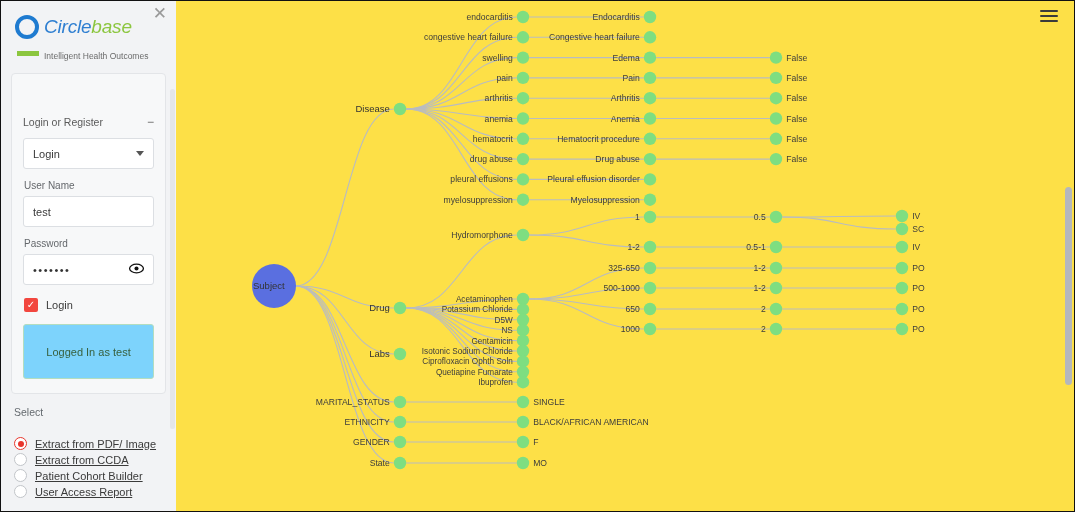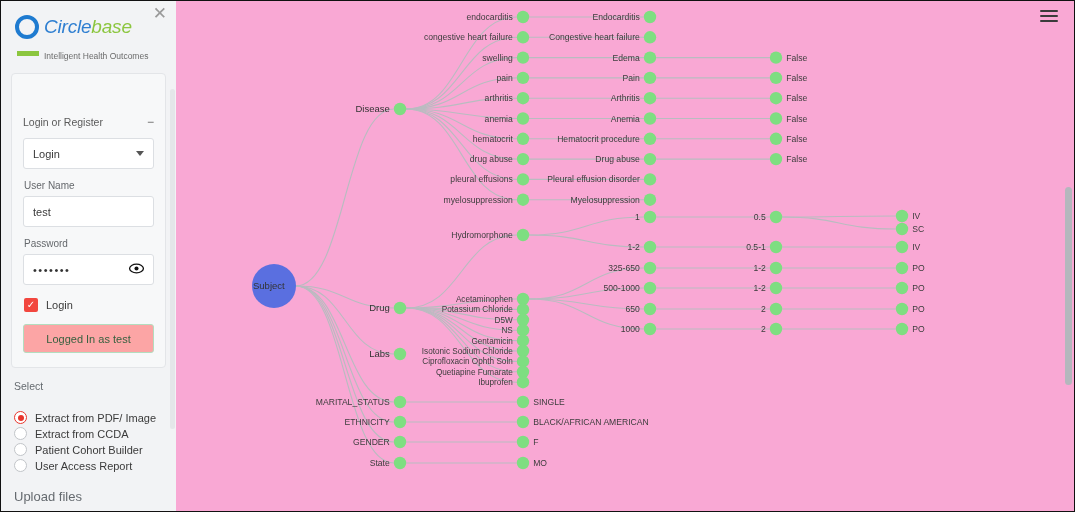--- a/index.html
+++ b/index.html
@@ -70,50 +70,50 @@
   .checkrow { display:flex; align-items:center; margin:13px 0 0 1px; }
   .cbox {
     width:14px;height:14px;border-radius:2px;background:#f2473f;
     display:flex;align-items:center;justify-content:center;
     color:#fff;font-size:10px;line-height:1;margin-right:8px;
   }
   .checkrow-label { font-size:11px; color:#3c3c3c; }
 
   #logged-banner {
     margin-top:12px;
-    background:#fca5a5;
+    background:#7dd3fc;
     border:1px solid #b3ddbf;
     border-radius:3px;
-    height:29px;
+    height:55px;
     display:flex;align-items:center;justify-content:center;
     font-size:11px;color:#37603f;
   }
 
   #select-block { padding:12px 0 0 13px; }
   .select-title { font-size:10.5px; color:#656a6f; margin-bottom:19px; }
   .radio-row { display:flex; align-items:center; margin-bottom:3px; }
   .radio {
     width:13px;height:13px;border-radius:50%;
     border:1.6px solid #c2c5c9;background:#fff;
     margin-right:8px;flex:0 0 13px;
     display:flex;align-items:center;justify-content:center;
   }
   .radio.on { border-color:#e8352c; }
   .radio.on::after { content:""; width:6px;height:6px;border-radius:50%;background:#e8352c; }
-  .radio-label { font-size:11px; color:#3a3a3a; }
+  .radio-label { font-size:11px; color:#3a3a3a;text-decoration:underline; }
   #upload-label { font-size:13px; color:#656a6f; padding:14px 0 0 13px; }
 
   #sidebar-scroll {
     position:absolute; right:1px; top:88px;
     width:5px; height:340px;
     background:#e4e6e9; border-radius:3px;
   }
 
   
-  #graph-pane { position:relative; flex:1; background:#f9a8d4; overflow:hidden; }
+  #graph-pane { position:relative; flex:1; background:#fde047; overflow:hidden; }
   #hamburger {
     position:absolute; right:16px; top:6px;
     width:18px; cursor:pointer;
   }
   #hamburger span { display:block; height:2px; background:#3b3b3b; margin:3px 0; border-radius:1px; }
 
   #page-scroll {
     position:absolute; right:2px; top:186px;
     width:7px; height:198px;
     background:#b4b7bd; border-radius:4px;

